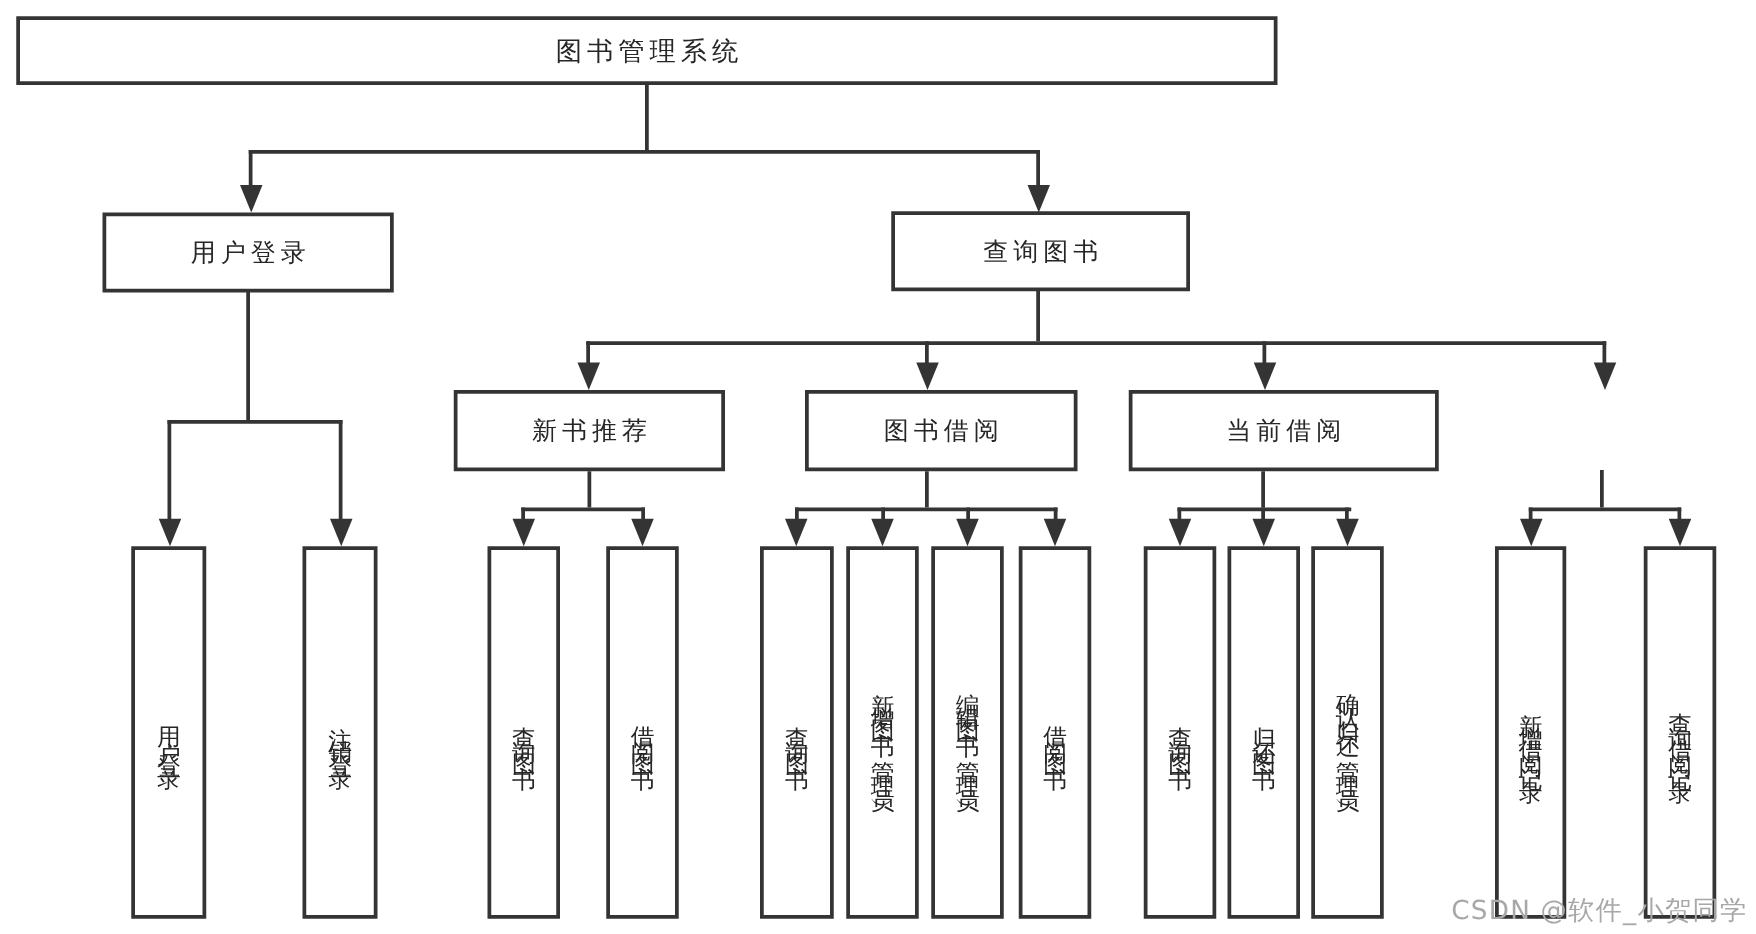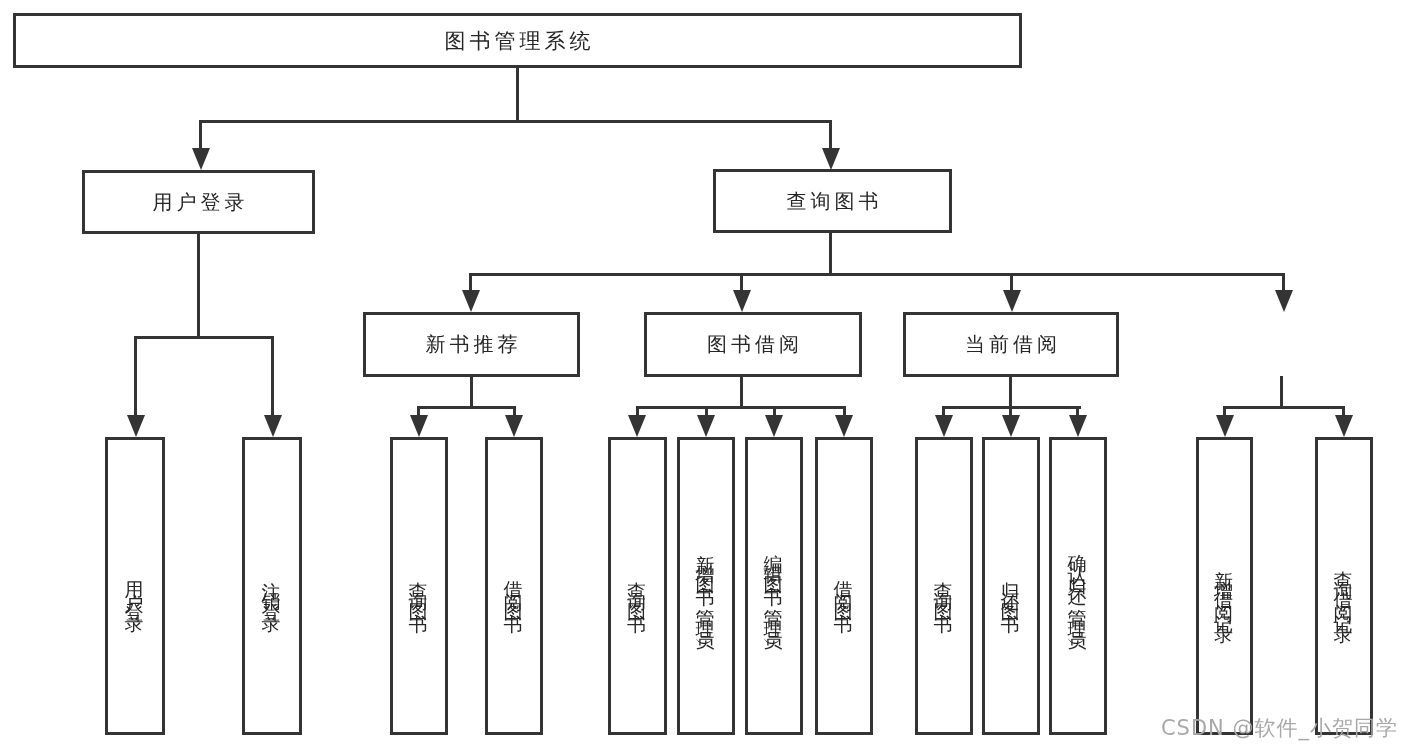--- a/index.html
+++ b/index.html
@@ -76,21 +76,21 @@
   <div class="box h-box" style="left:713px; top:169px; width:239px; height:64px;">
     <span>查询图书</span>
   </div>
 
   <div class="box h-box" style="left:363px; top:312px; width:217px; height:65px;">
     <span>新书推荐</span>
   </div>
   <div class="box h-box" style="left:633px; top:312px; width:218px; height:65px;margin-left:11px;">
     <span>图书借阅</span>
   </div>
-  <div class="box h-box" style="left:903px; top:312px; width:216px; height:65px;">
+  <div class="box h-box" style="left:903px; top:312px; width:248px; height:65px;">
     <span>当前借阅</span>
   </div>
 
   <div class="box v-box" style="left:105px; top:437px; width:60px; height:298px;">
     <span>用户登录</span>
   </div>
   <div class="box v-box" style="left:242px; top:437px; width:60px; height:298px;">
     <span>注销登录</span>
   </div>
   <div class="box v-box" style="left:390px; top:437px; width:58px; height:298px;">

